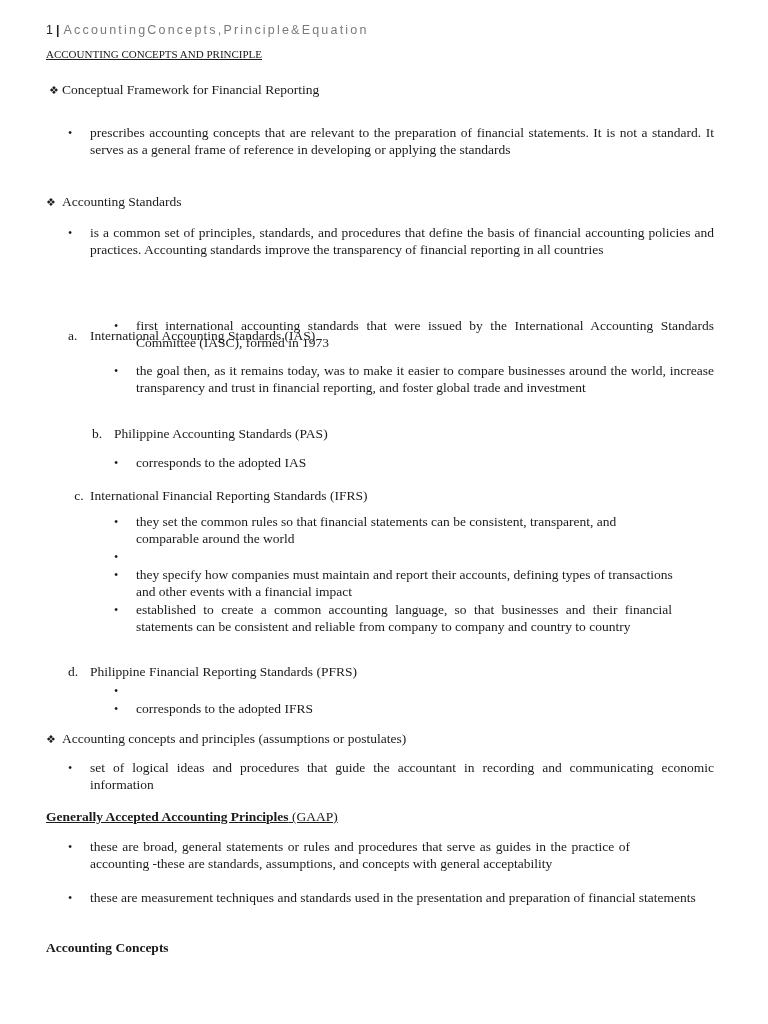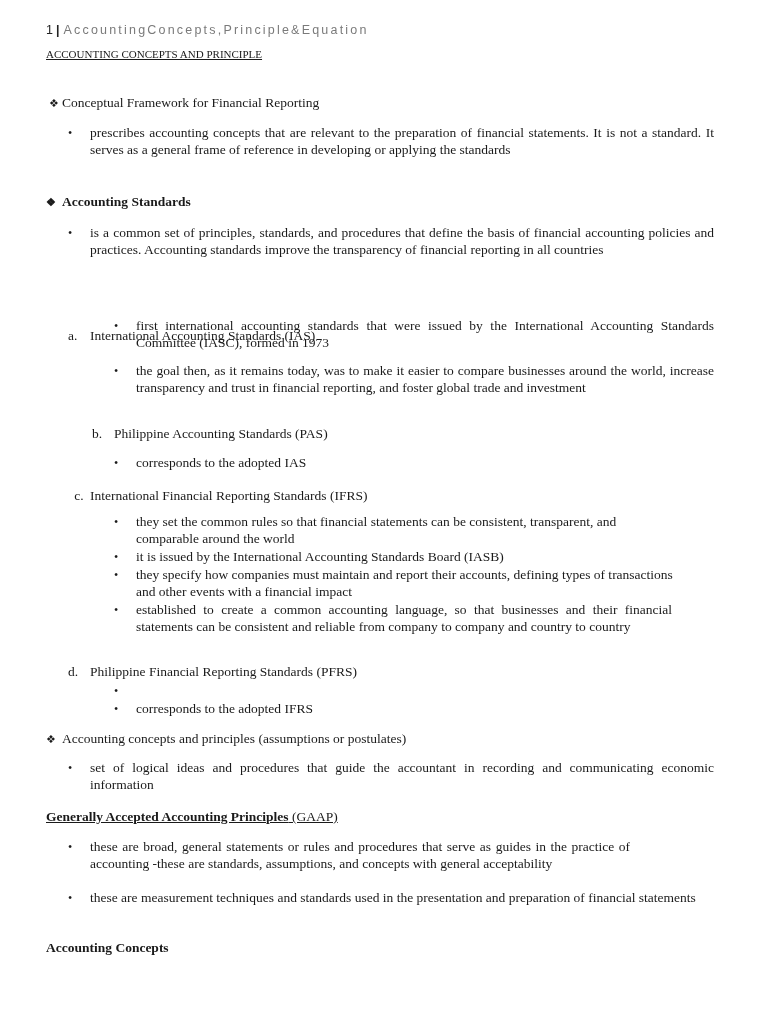--- a/index.html
+++ b/index.html
@@ -29,28 +29,28 @@
 </style>
 </head>
 <body>
 
 <div class="abs header">
   <span class="pg">1</span><span class="bar">|</span><span>AccountingConcepts,Principle&amp;Equation</span>
 </div>
 
 <div class="abs title">ACCOUNTING CONCEPTS AND PRINCIPLE</div>
 
-<div class="abs sec" style="top:95px;text-align:center;">
+<div class="abs sec" style="top:82px;text-align:center;">
   <span class="dia">❖</span><span>Conceptual Framework for Financial Reporting</span>
 </div>
 <div class="abs bul justify" style="left:90px; top:125px; width:624px;">
   <span class="dot">•</span><span>prescribes accounting concepts that are relevant to the preparation of financial statements. It is not a standard. It serves as a  general frame of reference in developing or applying the standards</span>
 </div>
 
-<div class="abs sec" style="top:194px;font-weight:bold;">
+<div class="abs sec" style="top:194px;">
   <span class="dia">❖</span><span>Accounting Standards</span>
 </div>
 <div class="abs bul justify" style="left:90px; top:225px; width:624px;">
   <span class="dot">•</span><span>is a common set of principles, standards, and procedures that define the basis of financial accounting policies and practices.  Accounting standards improve the transparency of financial reporting in all countries</span>
 </div>
 
 <div class="abs sub" style="top:288px;margin-top:40px;">
   <span class="lbl">a.</span><span>International Accounting Standards (IAS)</span>
 </div>
 <div class="abs bul justify" style="left:136px; top:318px; width:578px;">
@@ -67,21 +67,21 @@
   <span class="dot">•</span><span>corresponds to the adopted IAS</span>
 </div>
 
 <div class="abs sub" style="top:488px;text-align:center;">
   <span class="lbl">c.</span><span>International Financial Reporting Standards (IFRS)</span>
 </div>
 <div class="abs bul" style="left:136px; top:514px; width:540px;">
   <span class="dot">•</span><span>they set the common rules so that financial statements can be consistent, transparent, and comparable around the world</span>
 </div>
 <div class="abs bul" style="left:136px; top:549px; width:560px;">
-  <span class="dot">•</span><span>it is issued by the International Accounting Standards Board (IASB)</span>
+  <span class="dot">•</span>
 </div>
 <div class="abs bul" style="left:136px; top:567px; width:540px;">
   <span class="dot">•</span><span>they specify how companies must maintain and report their accounts, defining types of transactions and other events with a financial  impact</span>
 </div>
 <div class="abs bul justify" style="left:136px; top:602px; width:536px;">
   <span class="dot">•</span><span>established to create a common accounting language, so that businesses and their financial statements can be consistent and  reliable from company to company and country to country</span>
 </div>
 
 <div class="abs sub" style="top:664px;">
   <span class="lbl">d.</span><span>Philippine Financial Reporting Standards (PFRS)</span>

